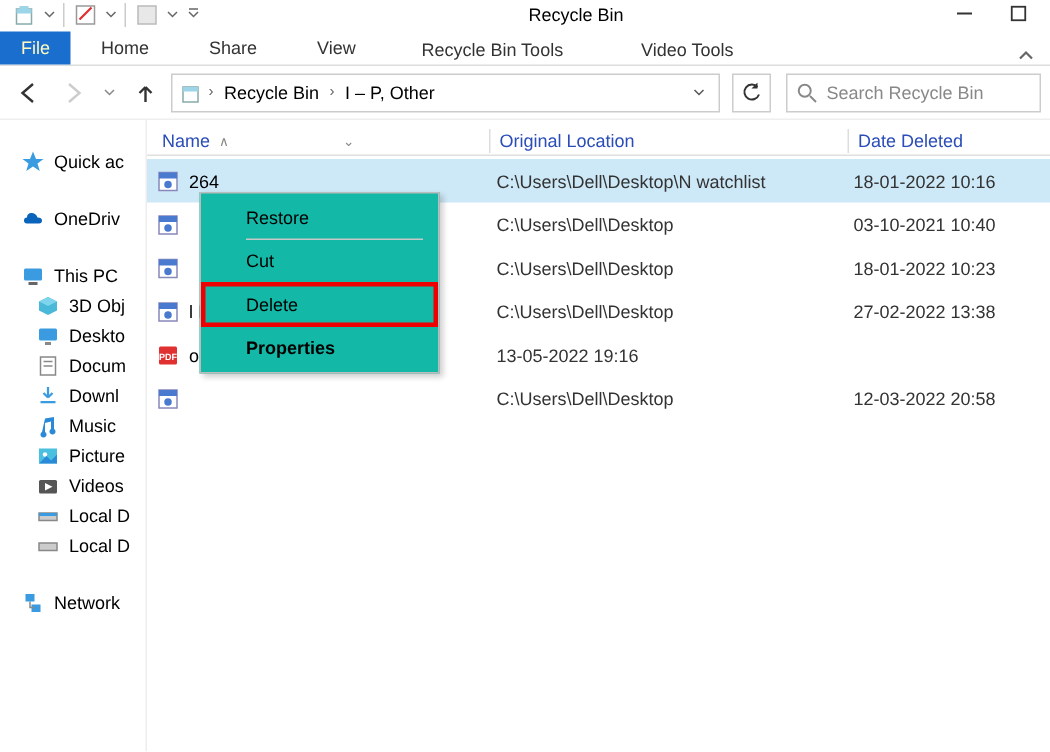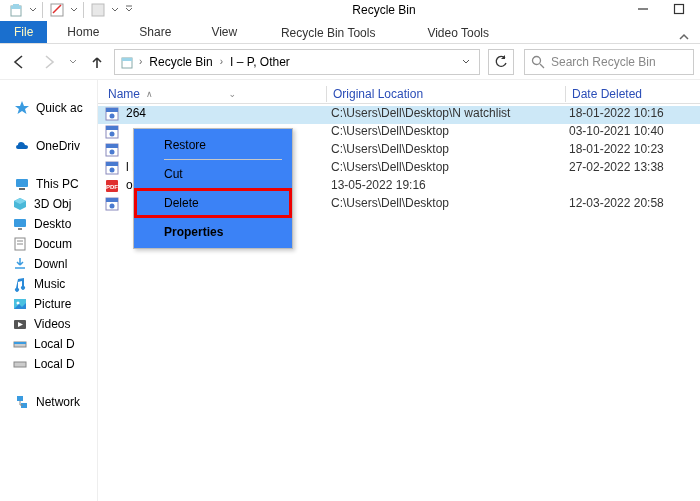--- a/index.html
+++ b/index.html
@@ -37,43 +37,43 @@
   .pathbox .spacer { flex:1; }
   .pathbox .dd { color:#555; padding: 0 4px; }
   .refresh { width: 26px; height:26px; display:flex; align-items:center; justify-content:center; border:1px solid #ccc; margin-left:4px; }
   .searchbox { width: 170px; height:26px; border:1px solid #ccc; display:flex; align-items:center; padding: 0 6px; color:#888; gap:6px; margin-left:6px; }
 
   
   .main { display:flex; height: calc(501px - 22px - 22px - 36px); }
   .sidebar { width: 98px; border-right: 1px solid #eee; padding-top: 18px; overflow:hidden; }
   .sidebar .grp { margin-bottom: 18px; }
   .sidebar .item { display:flex; align-items:center; gap: 6px; padding: 2px 0 2px 14px; height: 20px; white-space: nowrap; }
-  .sidebar .item.sub { padding-left: 12px; }
+  .sidebar .item.sub { padding-left: 24px; }
   .sidebar .item .ic { width:16px; height:16px; display:flex; align-items:center; justify-content:center; }
 
   .content { flex:1; position:relative; }
   .cols { display:flex; border-bottom: 1px solid #e0e0e0; height: 24px; align-items:center; padding-top: 4px; }
   .col { display:flex; align-items:center; color:#2a4db7; padding: 0 6px; gap:6px; }
   .col.name { width: 228px; padding-left: 10px; }
   .col.orig { width: 238px; }
   .col.date { flex:1; }
   .col .sort { font-size:9px; color:#888; }
   .col .cdd { font-size:9px; color:#888; margin-left:auto; }
   .col.name .cdd { margin-left: 70px; }
 
   .rows { padding-top: 2px; }
-  .row { display:flex; align-items:flex-start; height: 18px; padding-left: 6px; }
+  .row { display:flex; align-items:center; height: 29px; padding-left: 6px; }
   .row.sel { background: #cde8f7; }
   .row .ric { width:16px; height:16px; margin-right: 6px; flex-shrink:0; }
   .row .rname { width: 205px; white-space:nowrap; overflow:hidden; text-overflow:ellipsis; }
   .row .rorig { width: 238px; white-space:nowrap; overflow:hidden; color:#333; }
   .row .rdate { flex:1; color:#333; }
 
   
-  .ctxmenu { position:absolute; left: 133px; top: 128px; width: 160px; background:#3b82f6; border:1px solid #bcbcbc; box-shadow: 2px 2px 4px rgba(0,0,0,0.2); padding: 3px 2px; z-index: 10; }
+  .ctxmenu { position:absolute; left: 133px; top: 128px; width: 160px; background:#14b8a6; border:1px solid #bcbcbc; box-shadow: 2px 2px 4px rgba(0,0,0,0.2); padding: 3px 2px; z-index: 10; }
   .ctxmenu .mi { padding: 5px 10px 5px 28px; font-size:12px; border-top:1px solid transparent; border-bottom:1px solid transparent; }
   .ctxmenu .msep { height:1px; background:#c8c8c8; margin: 1px 8px 1px 28px; }
   .ctxmenu .mi.hl { outline: 3px solid #e00; outline-offset: -1px; position:relative; z-index:2; }
   .ctxmenu .mi.bold { font-weight:600; }
 
   svg { display:block; }
 </style>
 </head>
 <body>
 

